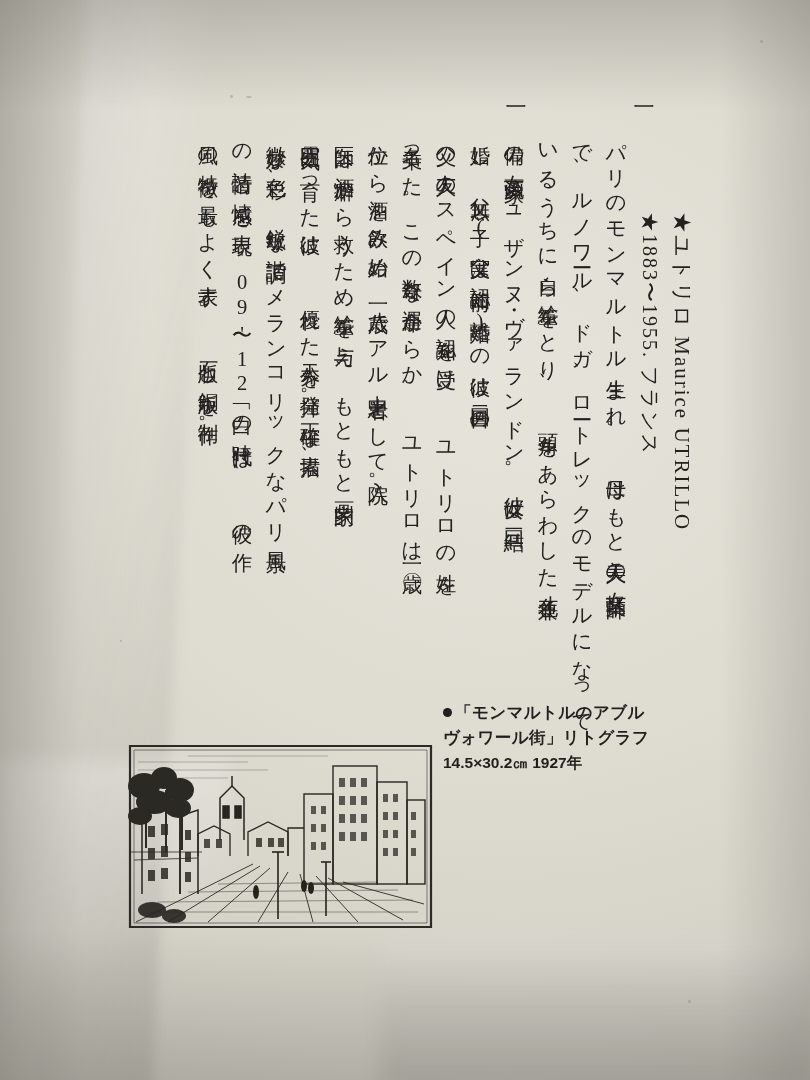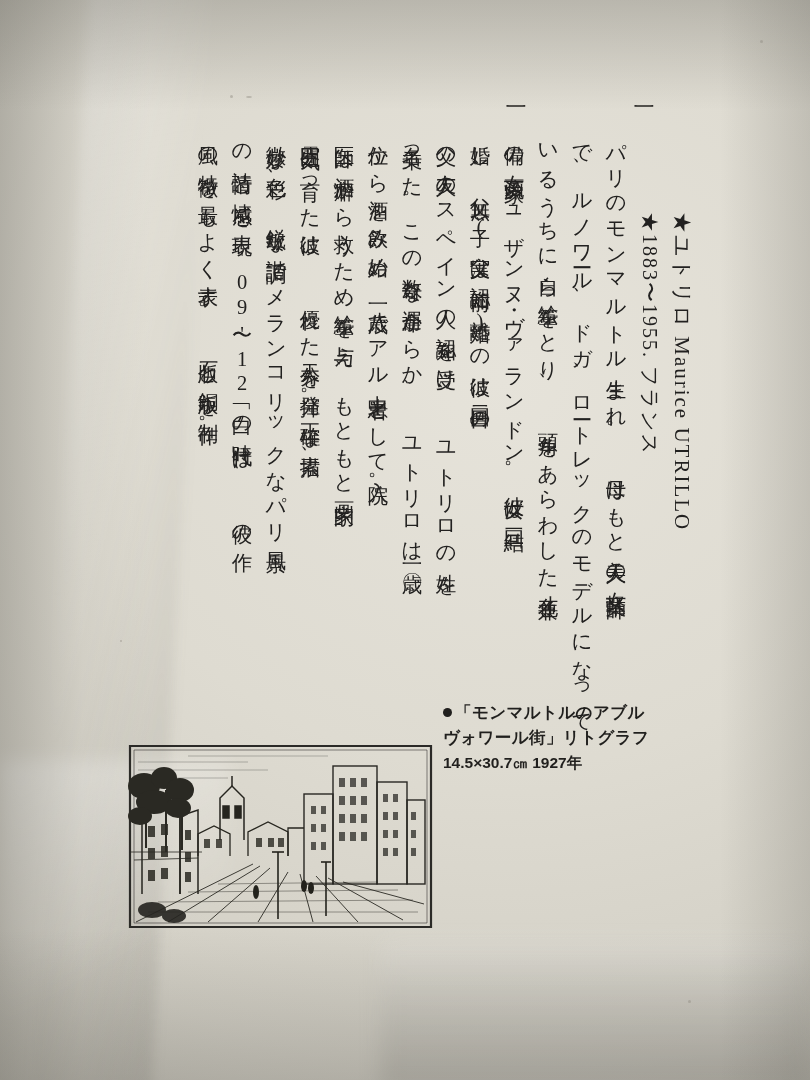--- a/index.html
+++ b/index.html
@@ -191,21 +191,21 @@
     <div class="col" style="right:406px;left:auto;top:46px;">微妙な色彩、　鋭敏な諧調でメランコリックなパリ風景</div>
     <div class="col" style="right:440px;left:auto;top:46px;">の詩情と情感を表現　'09〜'12「白の時代」は、　彼の作</div>
     <div class="col" style="right:474px;left:auto;top:46px;">風の特徴を最もよく表す。　石版と銅版を制作。</div>
   </div>
 
   <div class="caption">
     <div>
       <span class="bullet-dot"></span><span>「モンマルトルのアブル</span>
     </div>
     <div>ヴォワール街」リトグラフ</div>
-    <div class="dim">14.5×30.7㎝  1927年</div>
+    <div class="dim">14.5×30.2㎝  1927年</div>
   </div>
 
   <div class="artwork">
     <svg width="305" height="185" viewBox="0 0 305 185" xmlns="http://www.w3.org/2000/svg">
       <rect x="0" y="0" width="305" height="185" fill="none"></rect>
 
       <path d="M2,2 L303,2 L303,183 L2,183 Z" fill="none" stroke="#2b2a27" stroke-width="2.2"></path>
       <path d="M6,6 L299,6 L299,179 L6,179 Z" fill="none" stroke="#2b2a27" stroke-width="0.8" opacity=".7"></path>
 
       <g stroke="#3a3936" stroke-width="0.7" opacity=".45">

